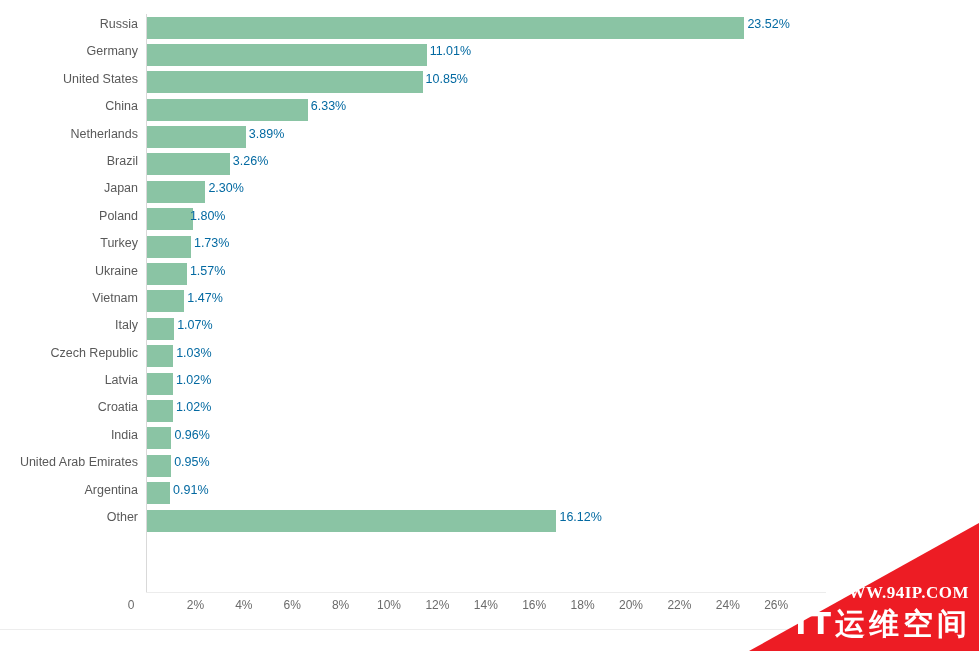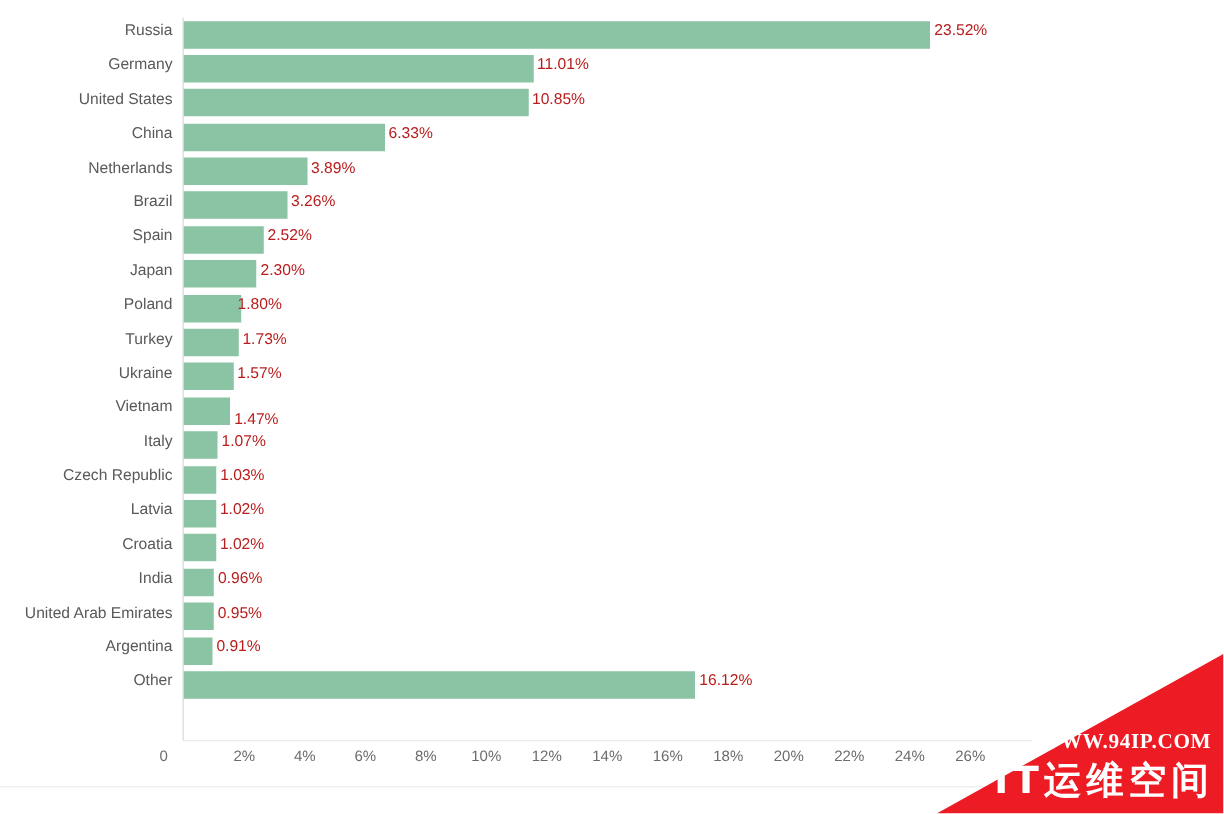--- a/index.html
+++ b/index.html
@@ -58,21 +58,21 @@
   }
   .bar {
     height: 22px;
     background: #8ac4a4;
   }
   .bar-value {
     position: absolute;
     top: 3px;
     white-space: nowrap;
     font-size: 12.5px;
-    color: #b91c1c;
+    color: #0369a1;
   }
   
   #axis-line {
     position: absolute;
     left: 146px;
     top: 14px;
     width: 1px;
     height: 578px;
     background: #d9d9d9;
   }
@@ -198,29 +198,20 @@
           <div class="cat-label" style="right: 841px;">
             <div class="cat-label-text">Brazil</div>
           </div>
           <div class="bar-wrap">
             <div class="bar" style="width: 82.804px; background: rgb(138, 196, 164);"></div>
           </div>
           <div class="bar-value" style="left: 232.804px;">3.26%</div>
         </div>
         <div class="row">
           <div class="cat-label" style="right: 841px;">
-            <div class="cat-label-text">Spain</div>
-          </div>
-          <div class="bar-wrap">
-            <div class="bar" style="width: 64.008px; background: rgb(138, 196, 164);"></div>
-          </div>
-          <div class="bar-value" style="left: 214.008px;">2.52%</div>
-        </div>
-        <div class="row">
-          <div class="cat-label" style="right: 841px;">
             <div class="cat-label-text">Japan</div>
           </div>
           <div class="bar-wrap">
             <div class="bar" style="width: 58.42px; background: rgb(138, 196, 164);"></div>
           </div>
           <div class="bar-value" style="left: 208.42px;">2.30%</div>
         </div>
         <div class="row">
           <div class="cat-label" style="right: 841px;">
             <div class="cat-label-text">Poland</div>
@@ -248,21 +239,21 @@
           </div>
           <div class="bar-value" style="left: 189.878px;">1.57%</div>
         </div>
         <div class="row">
           <div class="cat-label" style="right: 841px;">
             <div class="cat-label-text">Vietnam</div>
           </div>
           <div class="bar-wrap">
             <div class="bar" style="width: 37.338px; background: rgb(138, 196, 164);"></div>
           </div>
-          <div class="bar-value" style="left: 187.338px; margin-top: 10px;">1.47%</div>
+          <div class="bar-value" style="left: 187.338px;">1.47%</div>
         </div>
         <div class="row">
           <div class="cat-label" style="right: 841px;">
             <div class="cat-label-text">Italy</div>
           </div>
           <div class="bar-wrap">
             <div class="bar" style="width: 27.178px; background: rgb(138, 196, 164);"></div>
           </div>
           <div class="bar-value" style="left: 177.178px;">1.07%</div>
         </div>

